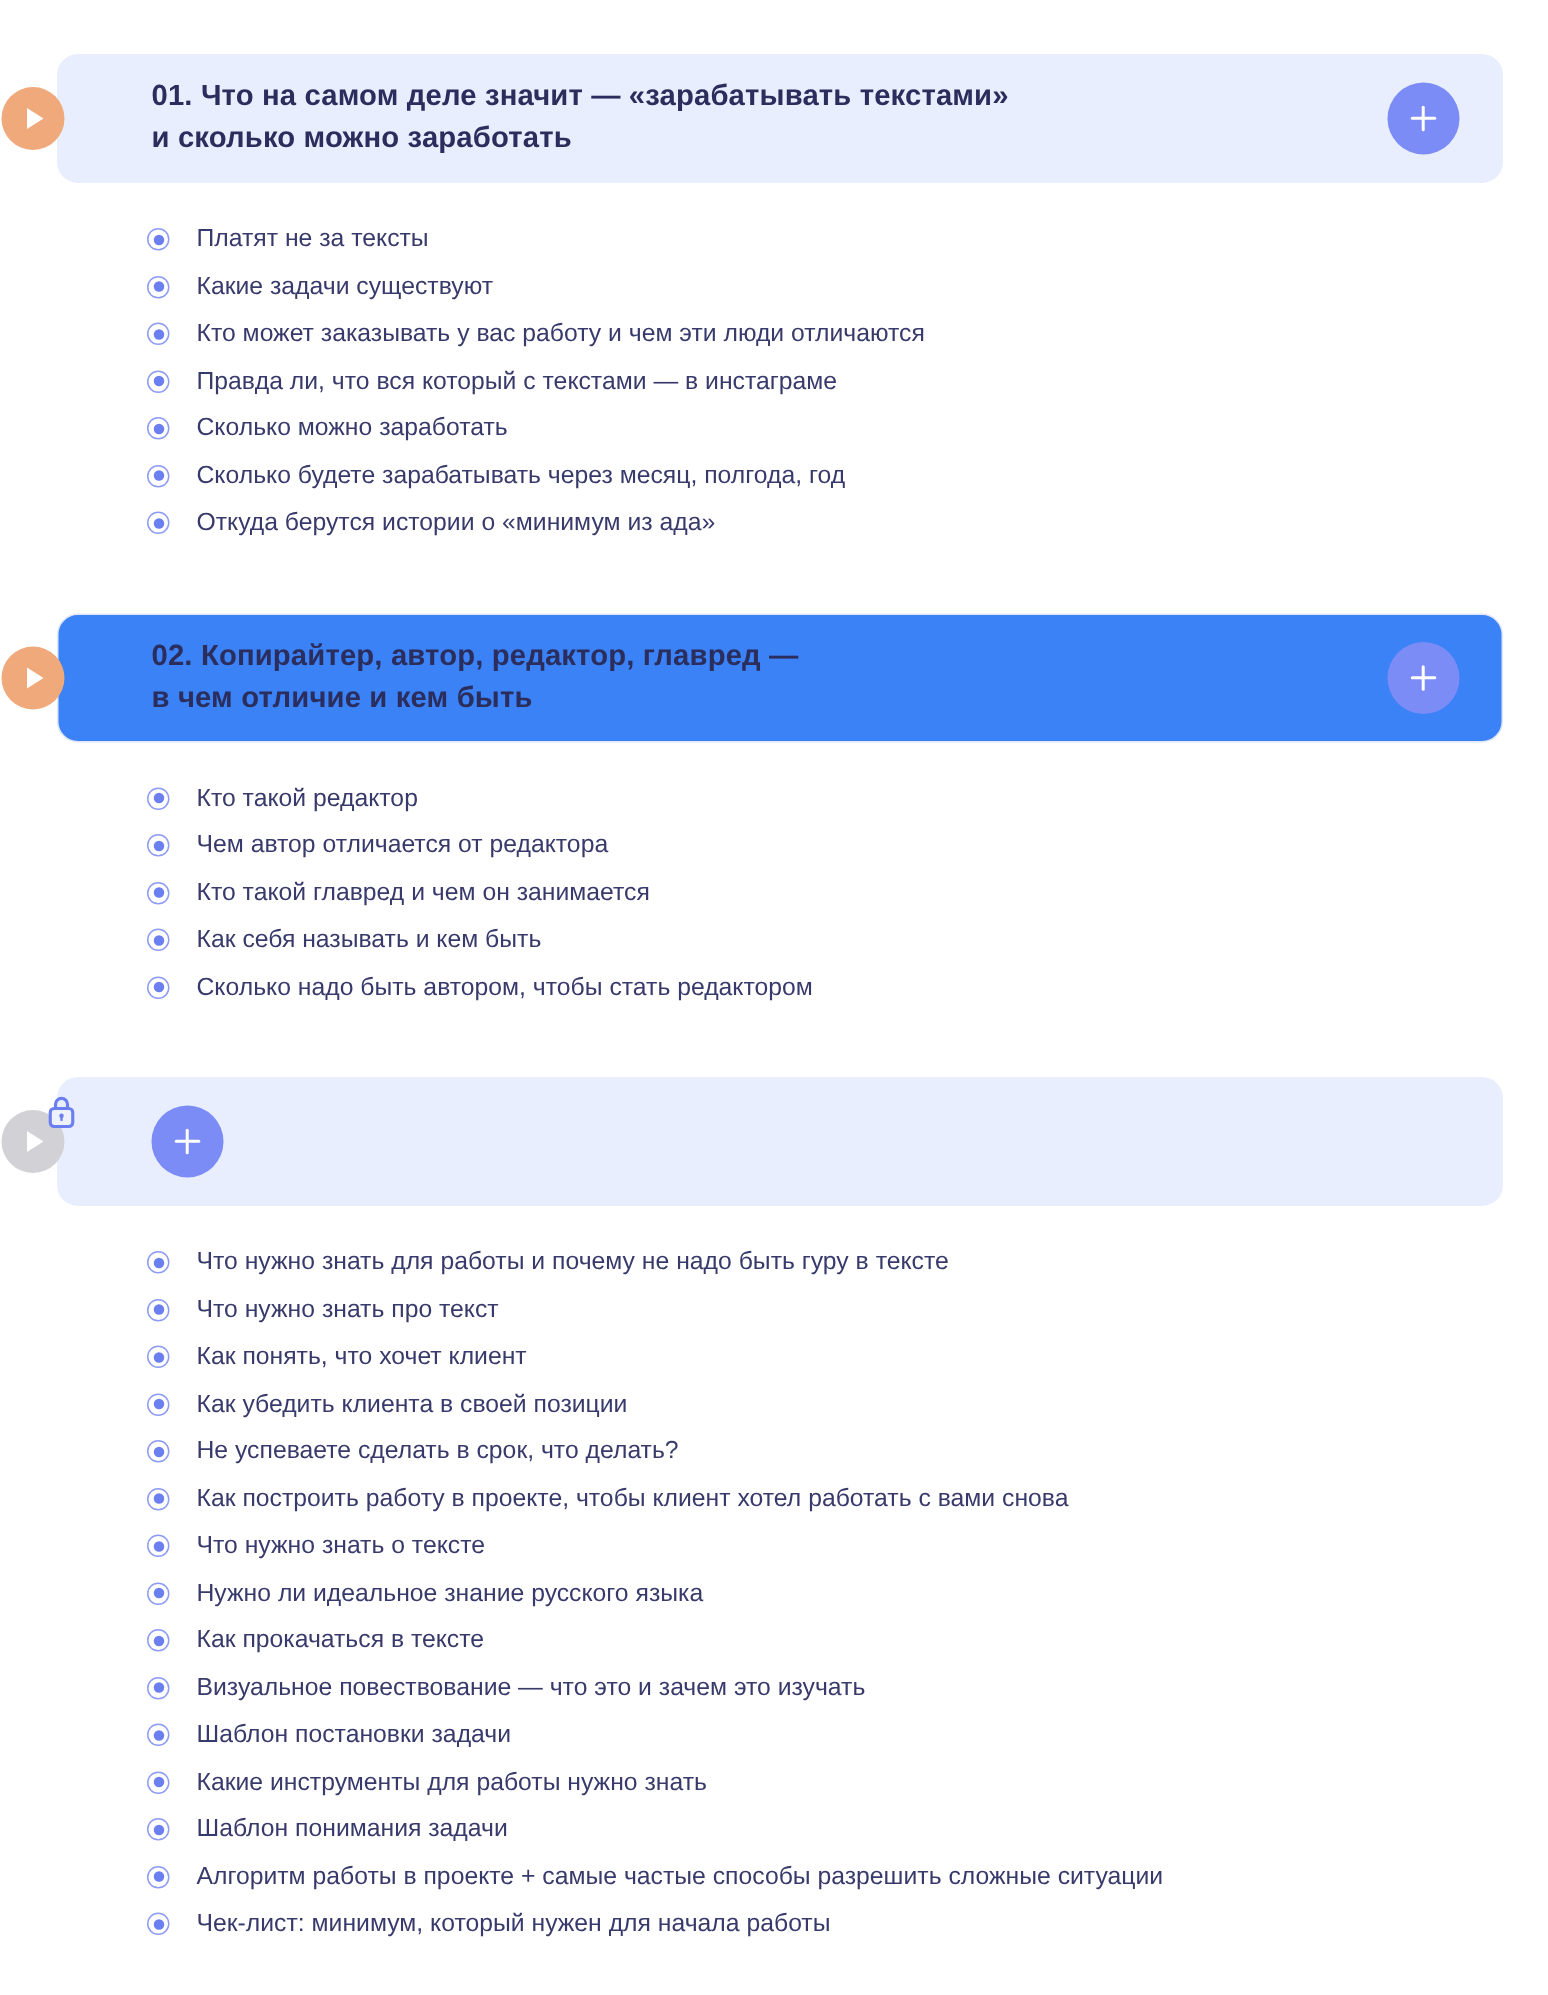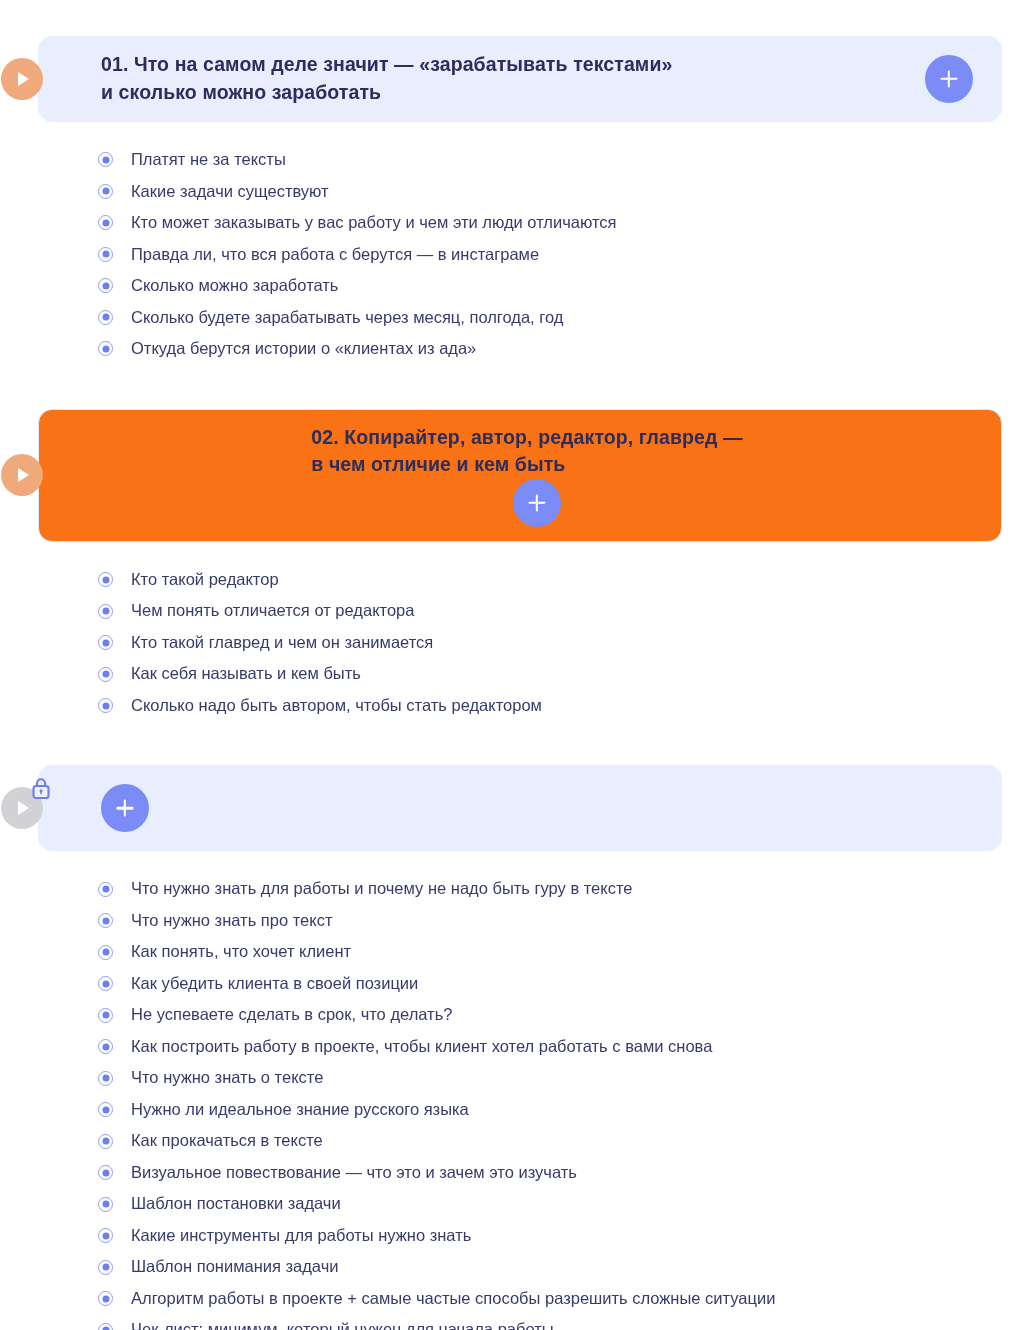--- a/index.html
+++ b/index.html
@@ -39,23 +39,22 @@
     box-sizing: border-box;
     display: flex;
     align-items: center;
     padding: 14px 28px 14px 62px;
   }
   .module-head.filled {
     background: #e8eefd;
     border: 1px solid #e8eefd;
   }
   .module-head.outlined {
-    background: #f97316;
+    background: #3b82f6;
     border: 1px solid #dfe6f7;
-    flex-direction: column;
   }
 
   .module-title {
     font-size: 19.5px;
     font-weight: 700;
     line-height: 1.42;
     color: #2b2d5c;
     letter-spacing: 0.1px;
     white-space: pre-line;
     flex: 1 1 auto;
@@ -190,54 +189,54 @@
           <li class="lesson-item">
             <span class="bullet"></span>
             <span class="lesson-label">Какие задачи существуют</span>
           </li>
           <li class="lesson-item">
             <span class="bullet"></span>
             <span class="lesson-label">Кто может заказывать у вас работу и чем эти люди отличаются</span>
           </li>
           <li class="lesson-item">
             <span class="bullet"></span>
-            <span class="lesson-label">Правда ли, что вся работа с берутся — в инстаграме</span>
+            <span class="lesson-label">Правда ли, что вся который с текстами — в инстаграме</span>
           </li>
           <li class="lesson-item">
             <span class="bullet"></span>
             <span class="lesson-label">Сколько можно заработать</span>
           </li>
           <li class="lesson-item">
             <span class="bullet"></span>
             <span class="lesson-label">Сколько будете зарабатывать через месяц, полгода, год</span>
           </li>
           <li class="lesson-item">
             <span class="bullet"></span>
-            <span class="lesson-label">Откуда берутся истории о «клиентах из ада»</span>
+            <span class="lesson-label">Откуда берутся истории о «минимум из ада»</span>
           </li>
         </ul>
   </section>
 <div class="gap-large"></div>
   <section class="module">
     <div class="module-head outlined">
       <div class="play-badge">
         <span class="tri"></span>
       </div>
       <div class="module-title">02. Копирайтер, автор, редактор, главред —
 в чем отличие и кем быть</div>
       <button class="plus-btn"></button>
     </div>
     <ul class="lesson-list">
           <li class="lesson-item">
             <span class="bullet"></span>
             <span class="lesson-label">Кто такой редактор</span>
           </li>
           <li class="lesson-item">
             <span class="bullet"></span>
-            <span class="lesson-label">Чем понять отличается от редактора</span>
+            <span class="lesson-label">Чем автор отличается от редактора</span>
           </li>
           <li class="lesson-item">
             <span class="bullet"></span>
             <span class="lesson-label">Кто такой главред и чем он занимается</span>
           </li>
           <li class="lesson-item">
             <span class="bullet"></span>
             <span class="lesson-label">Как себя называть и кем быть</span>
           </li>
           <li class="lesson-item">

